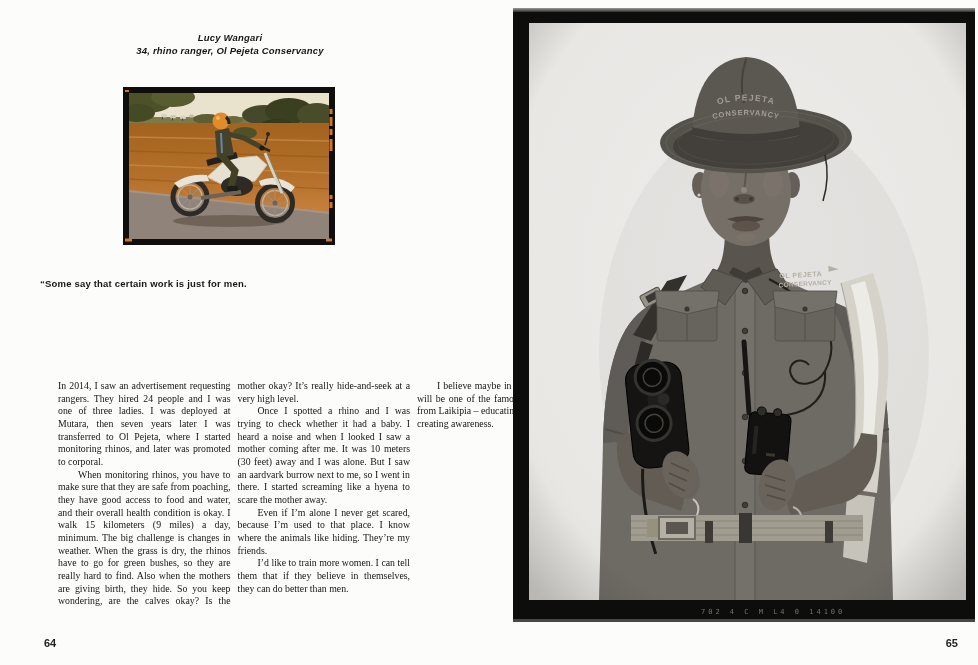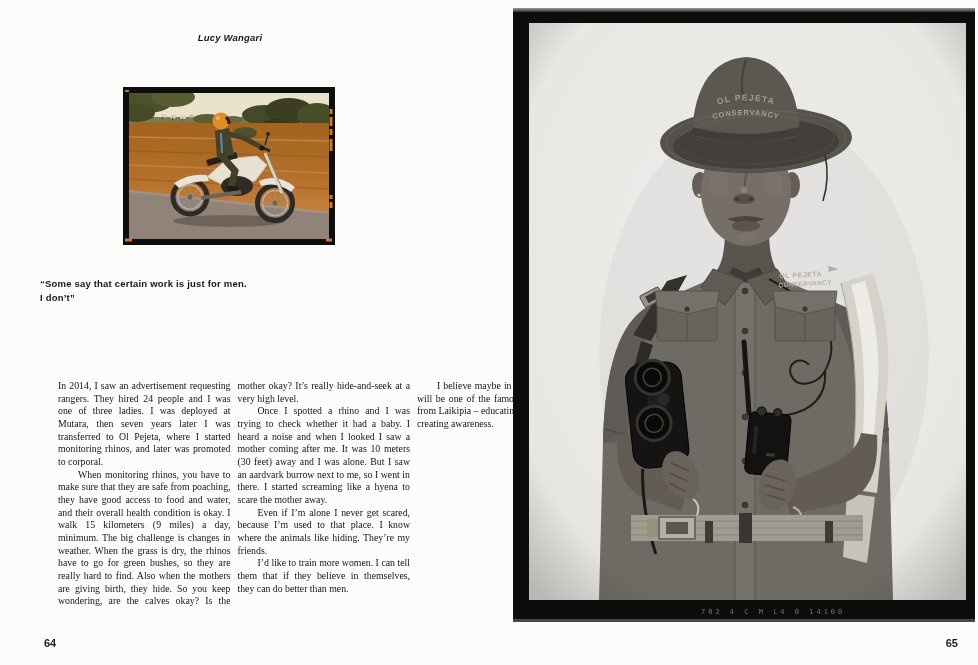--- a/index.html
+++ b/index.html
@@ -56,20 +56,21 @@
 </style>
 </head>
 <body>
 
 <div class="spread">
 
   <section>
 
     <div class="header">
       <div>Lucy Wangari</div>
+      <div>34, rhino ranger, Ol Pejeta Conservancy</div>
     </div>
 
     <figure class="photo-small">
       <svg viewBox="0 0 212 158">
         <defs>
           <linearGradient id="grass" x1="0" y1="0" x2="0" y2="1">
             <stop offset="0" stop-color="#a2631e"></stop>
             <stop offset="0.6" stop-color="#b4702a"></stop>
             <stop offset="1" stop-color="#c5823e"></stop>
           </linearGradient>
@@ -175,21 +176,20 @@
             <circle cx="92" cy="28" r="8.5" fill="#e08c2a"></circle>
             <path d="M97,24 a8.5,8.5 0 0 1 3,7" stroke="#2a2723" stroke-width="3" fill="none"></path>
             <circle cx="89" cy="25" r="2" fill="#f3b363"></circle>
           </g>
         </g>
       </svg>
     </figure>
 
     <div class="quote">
       <div>“Some say that certain work is just for men.</div>
-      <div>I don’t”</div>
     </div>
 
     <div class="article">
         <p>In 2014, I saw an advertisement requesting rangers. They hired 24 people and I was one of three ladies. I was deployed at Mutara, then seven years later I was transferred to Ol Pejeta, where I started monitoring rhinos, and later was promoted to corporal.</p>
         <p>When monitoring rhinos, you have to make sure that they are safe from poaching, they have good access to food and water, and their overall health condition is okay. I walk 15 kilometers (9 miles) a day, minimum. The big challenge is changes in weather. When the grass is dry, the rhinos have to go for green bushes, so they are really hard to find. Also when the mothers are giving birth, they hide. So you keep wondering, are the calves okay? Is the mother okay? It’s really hide-and-seek at a very high level.</p>
         <p>Once I spotted a rhino and I was trying to check whether it had a baby. I heard a noise and when I looked I saw a mother coming after me. It was 10 meters (30 feet) away and I was alone. But I saw an aardvark burrow next to me, so I went in there. I started screaming like a hyena to scare the mother away.</p>
         <p>Even if I’m alone I never get scared, because I’m used to that place. I know where the animals like hiding. They’re my friends.</p>
         <p>I’d like to train more women. I can tell them that if they believe in themselves, they can do better than men.</p>
         <p>I believe maybe in the next 10 years I will be one of the famous conservationists from Laikipia – educating other women and creating awareness.</p>
       </div>

